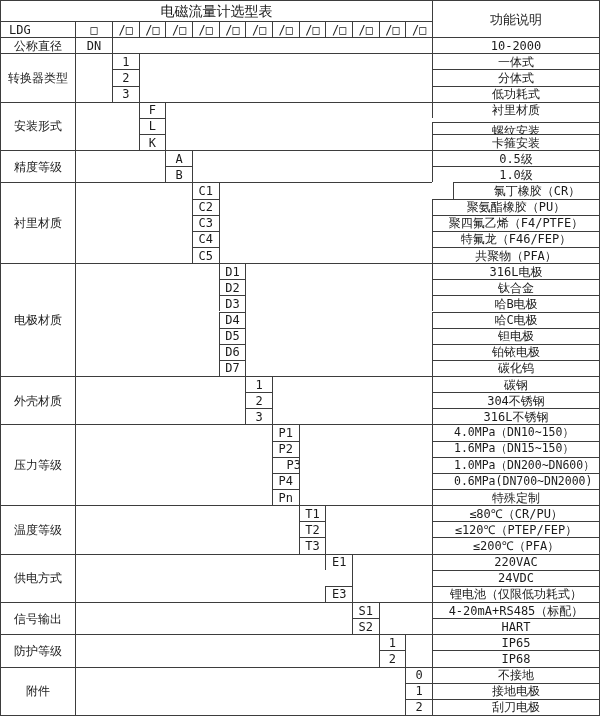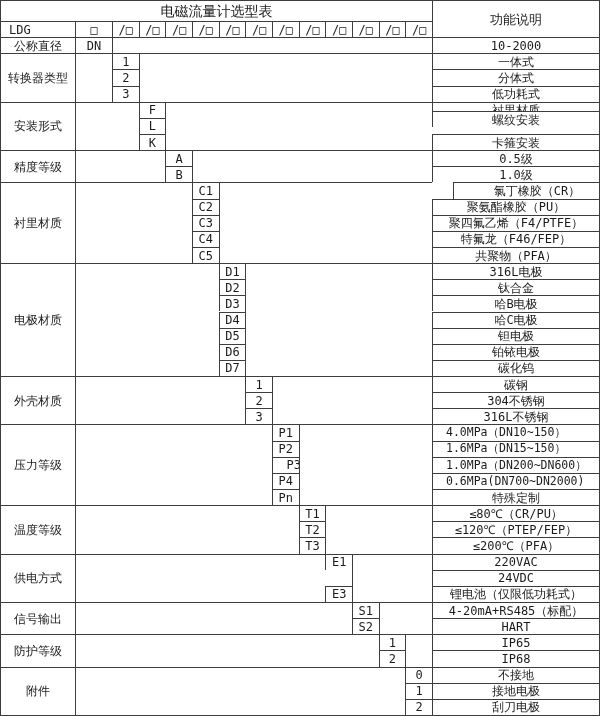--- a/index.html
+++ b/index.html
@@ -23,21 +23,21 @@
     border-top: 1px solid var(--bc);
     display: flex;
     align-items: center;
     justify-content: center;
     font-size: 12px;
     line-height: 1;
     white-space: nowrap;
     overflow: hidden;
     background: #ffffff;
   }
-  .cell.left { justify-content: flex-start; padding-left: 13px; font-size: 11.5px; }
+  .cell.left { justify-content: flex-start; padding-left: 21px; font-size: 11.5px; }
   .cell.title   { left: 0;    top: 0;   width: 432px; height: 21px;    font-size: 14px; }
   .cell.funchdr { left: 432px; top: 0;  width: 167px; height: 37.14px; font-size: 13px; }
   .cell.model-prefix { left: 0;  top: 21px; width: 75px; height: 16.14px;
                        justify-content: flex-start; padding-left: 8px; }
   .cell.model-box    { left: 75px; top: 21px; width: 37px; height: 16.14px; }
   .cell.lbl { font-size: 12px; }
 </style>
 </head>
 <body>
 
@@ -69,21 +69,21 @@
     <div class="cell" style="left: 112px; top: 69.4186px; width: 26.6667px; height: 16.1395px;">2</div>
     <div class="cell" style="left: 432px; top: 69.4186px; width: 167px; height: 16.1395px;">分体式</div>
     <div class="cell" style="left: 112px; top: 85.5581px; width: 26.6667px; height: 16.1395px;">3</div>
     <div class="cell" style="left: 432px; top: 85.5581px; width: 167px; height: 16.1395px;">低功耗式</div>
     <div class="cell" style="left: 138.667px; top: 53.2791px; width: 293.333px; height: 48.4186px;"></div>
     <div class="cell lbl" style="left: 0px; top: 101.698px; width: 75px; height: 48.4186px;">安装形式</div>
     <div class="cell" style="left: 75px; top: 101.698px; width: 63.6667px; height: 48.4186px;"></div>
     <div class="cell" style="left: 138.667px; top: 101.698px; width: 26.6667px; height: 16.1395px;">F</div>
     <div class="cell" style="left: 432px; top: 101.698px; width: 167px; height: 16.1395px;">衬里材质</div>
     <div class="cell" style="left: 138.667px; top: 117.837px; width: 26.6667px; height: 16.1395px;">L</div>
-    <div class="cell" style="left: 432px; top: 111px; width: 167px; height: 16.1395px;">螺纹安装</div>
+    <div class="cell" style="left: 432px; top: 122px; width: 167px; height: 16.1395px;">螺纹安装</div>
     <div class="cell" style="left: 138.667px; top: 133.977px; width: 26.6667px; height: 16.1395px;">K</div>
     <div class="cell" style="left: 432px; top: 133.977px; width: 167px; height: 16.1395px;">卡箍安装</div>
     <div class="cell" style="left: 165.333px; top: 101.698px; width: 266.667px; height: 48.4186px;"></div>
     <div class="cell lbl" style="left: 0px; top: 150.116px; width: 75px; height: 32.2791px;">精度等级</div>
     <div class="cell" style="left: 75px; top: 150.116px; width: 90.3333px; height: 32.2791px;"></div>
     <div class="cell" style="left: 165.333px; top: 150.116px; width: 26.6667px; height: 16.1395px;">A</div>
     <div class="cell" style="left: 432px; top: 150.116px; width: 167px; height: 16.1395px;">0.5级</div>
     <div class="cell" style="left: 165.333px; top: 166.256px; width: 26.6667px; height: 16.1395px;">B</div>
     <div class="cell" style="left: 432px; top: 166.256px; width: 167px; height: 16.1395px;">1.0级</div>
     <div class="cell" style="left: 192px; top: 150.116px; width: 240px; height: 32.2791px;"></div>

